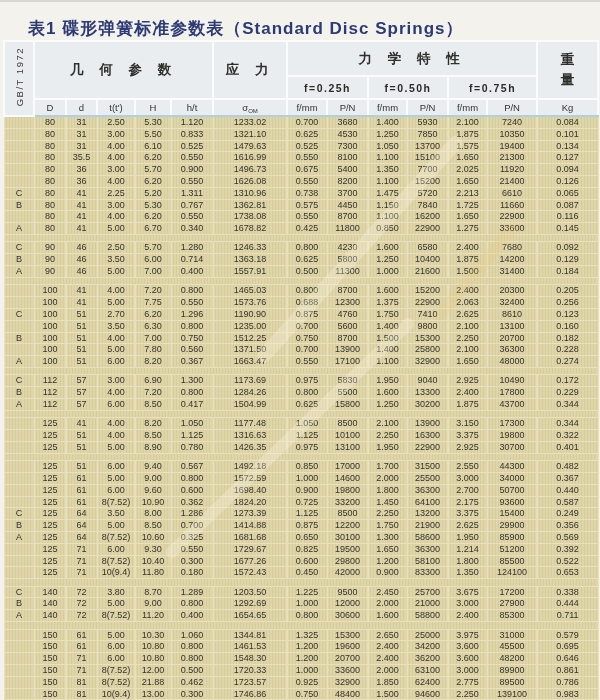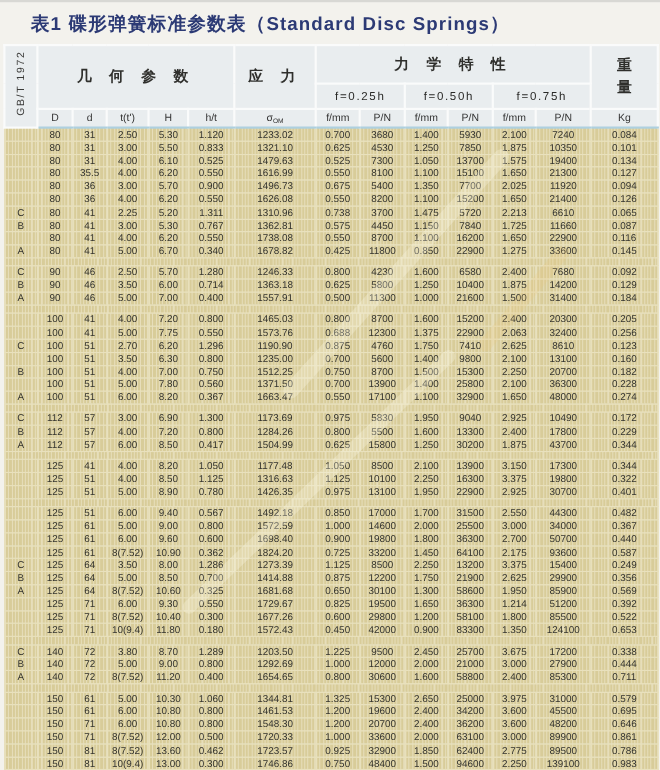--- a/index.html
+++ b/index.html
@@ -1,29 +1,29 @@
 <!DOCTYPE html>
 <html><head>
 <meta charset="utf-8">
 <style>
   html,body{margin:0;padding:0;}
   body{width:600px;height:700px;overflow:hidden;background:#f3f2ed;
        font-family:"Liberation Sans","DejaVu Sans",sans-serif;}
   .page{position:relative;width:600px;height:700px;border-top:2px solid #d8d8d4;box-sizing:border-box;}
 
-  .title-bar{height:38px;display:flex;align-items:center;padding-left:28px;}
+  .title-bar{height:38px;display:flex;align-items:flex-end;padding-left:28px;}
   .title{font-size:17px;font-weight:bold;color:#2c3a75;letter-spacing:1px;}
 
   table{border-collapse:collapse;table-layout:fixed;width:594px;margin:0 3px;}
 
   
   thead th{background:#e9edef;border:2px solid #fafbfb;font-weight:bold;color:#2f2f2c;padding:0;}
   tr.h1 th.grp{font-size:13.5px;letter-spacing:6px;}
   th.weight{font-size:13.5px;line-height:1.45;letter-spacing:0;}
-  tr.h2 th{font-size:10.5px;font-weight:normal;letter-spacing:1.5px;color:#2a2a28;height:21px;margin-top:35px;}
+  tr.h2 th{font-size:10.5px;font-weight:bold;letter-spacing:1.5px;color:#2a2a28;height:21px;margin-top:35px;}
   tr.h1 th{height:33px;}
   tr.h3 th{font-size:9.5px;font-weight:normal;color:#333;height:15px;border-bottom:2px solid #aed0df;}
   th.gbt{width:30px;}
   .vert{display:inline-block;writing-mode:vertical-rl;transform:rotate(180deg);
         font-size:9.5px;font-weight:normal;letter-spacing:1.5px;color:#3a3a38;}
   sub.sg{font-size:6px;vertical-align:-2px;}
 
   
   tbody td{height:10.8px;line-height:10.8px;font-size:9px;color:#33332e;text-align:center;
     padding:0;border:1px solid #e9e1bd;
@@ -805,21 +805,21 @@
           <td>63100</td>
           <td>3.000</td>
           <td>89900</td>
           <td>0.861</td>
         </tr>
         <tr>
           <td></td>
           <td>150</td>
           <td>81</td>
           <td>8(7.52)</td>
-          <td>13.60</td>
+          <td>21.88</td>
           <td>0.462</td>
           <td>1723.57</td>
           <td>0.925</td>
           <td>32900</td>
           <td>1.850</td>
           <td>62400</td>
           <td>2.775</td>
           <td>89500</td>
           <td>0.786</td>
         </tr>

